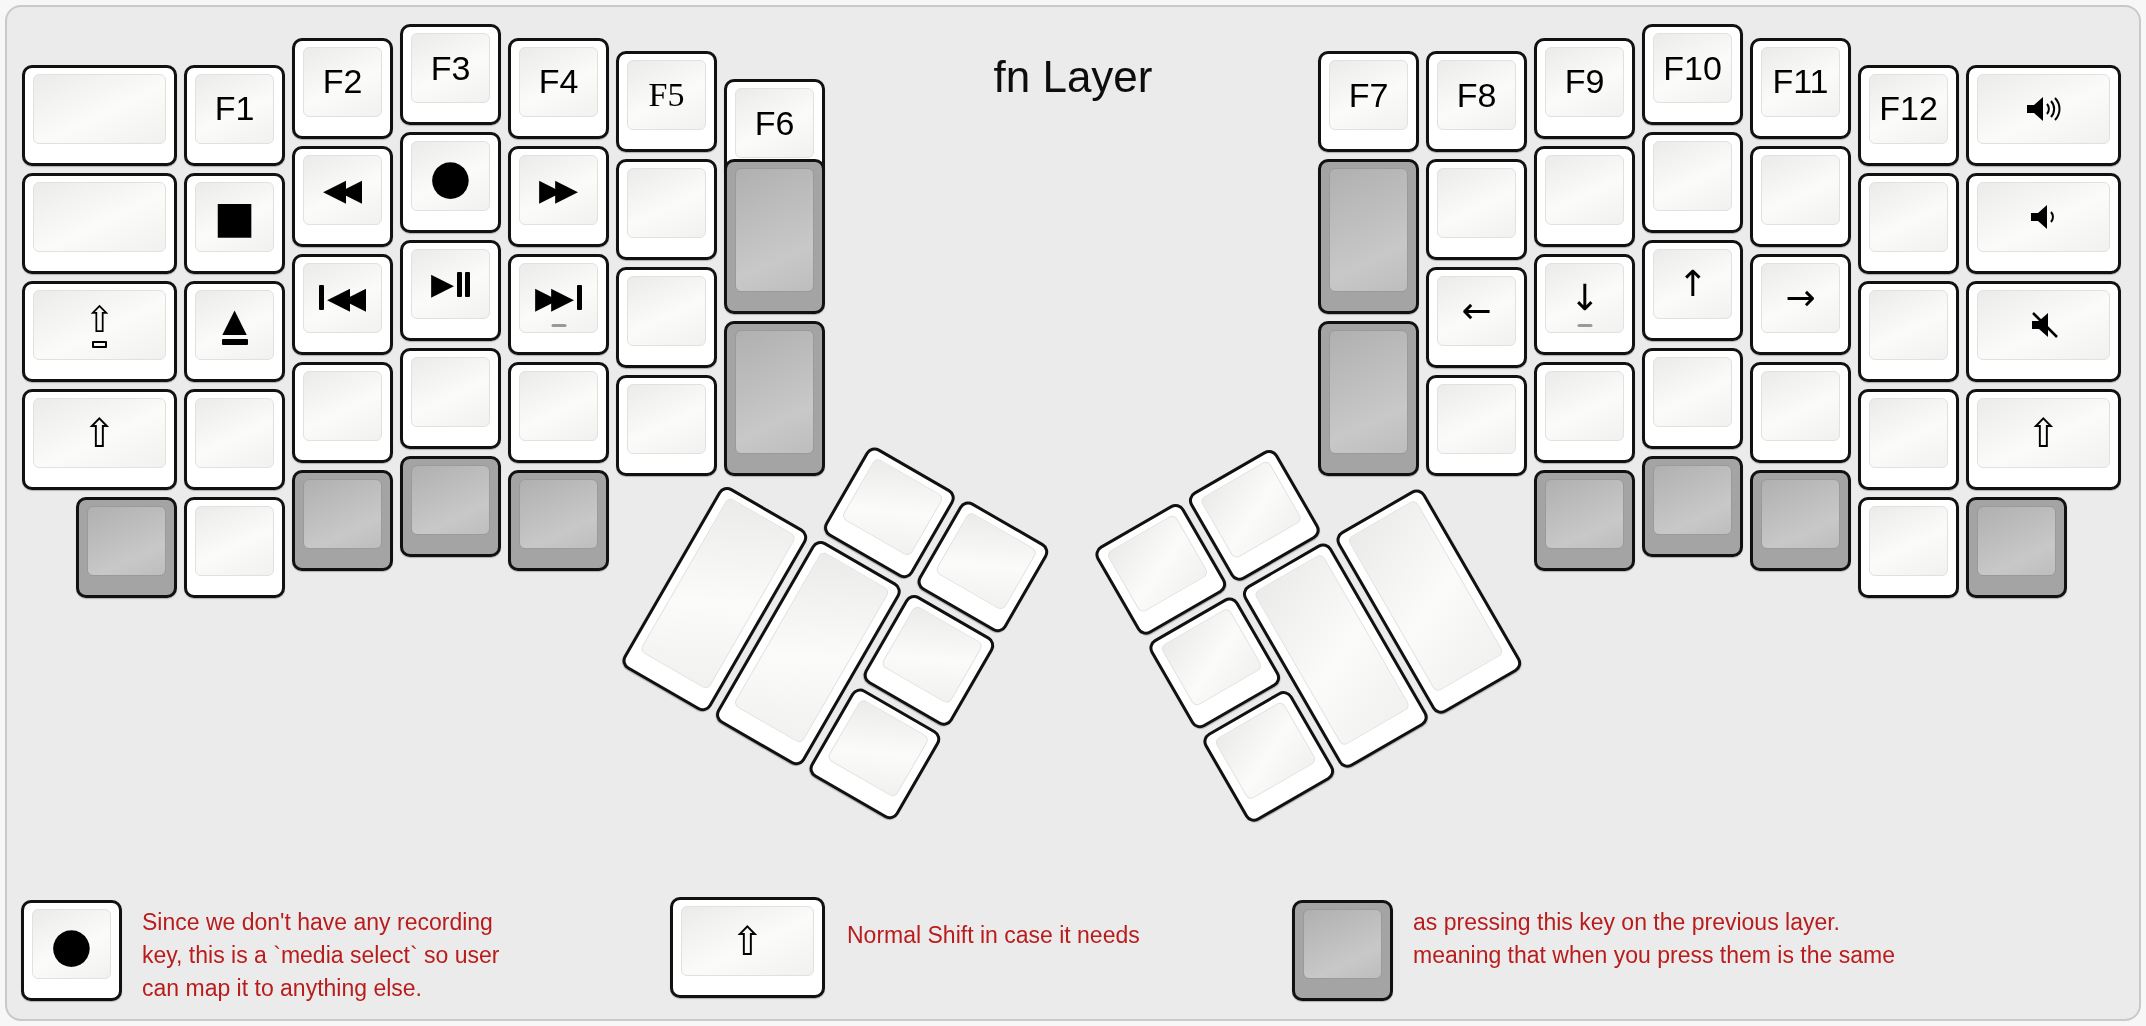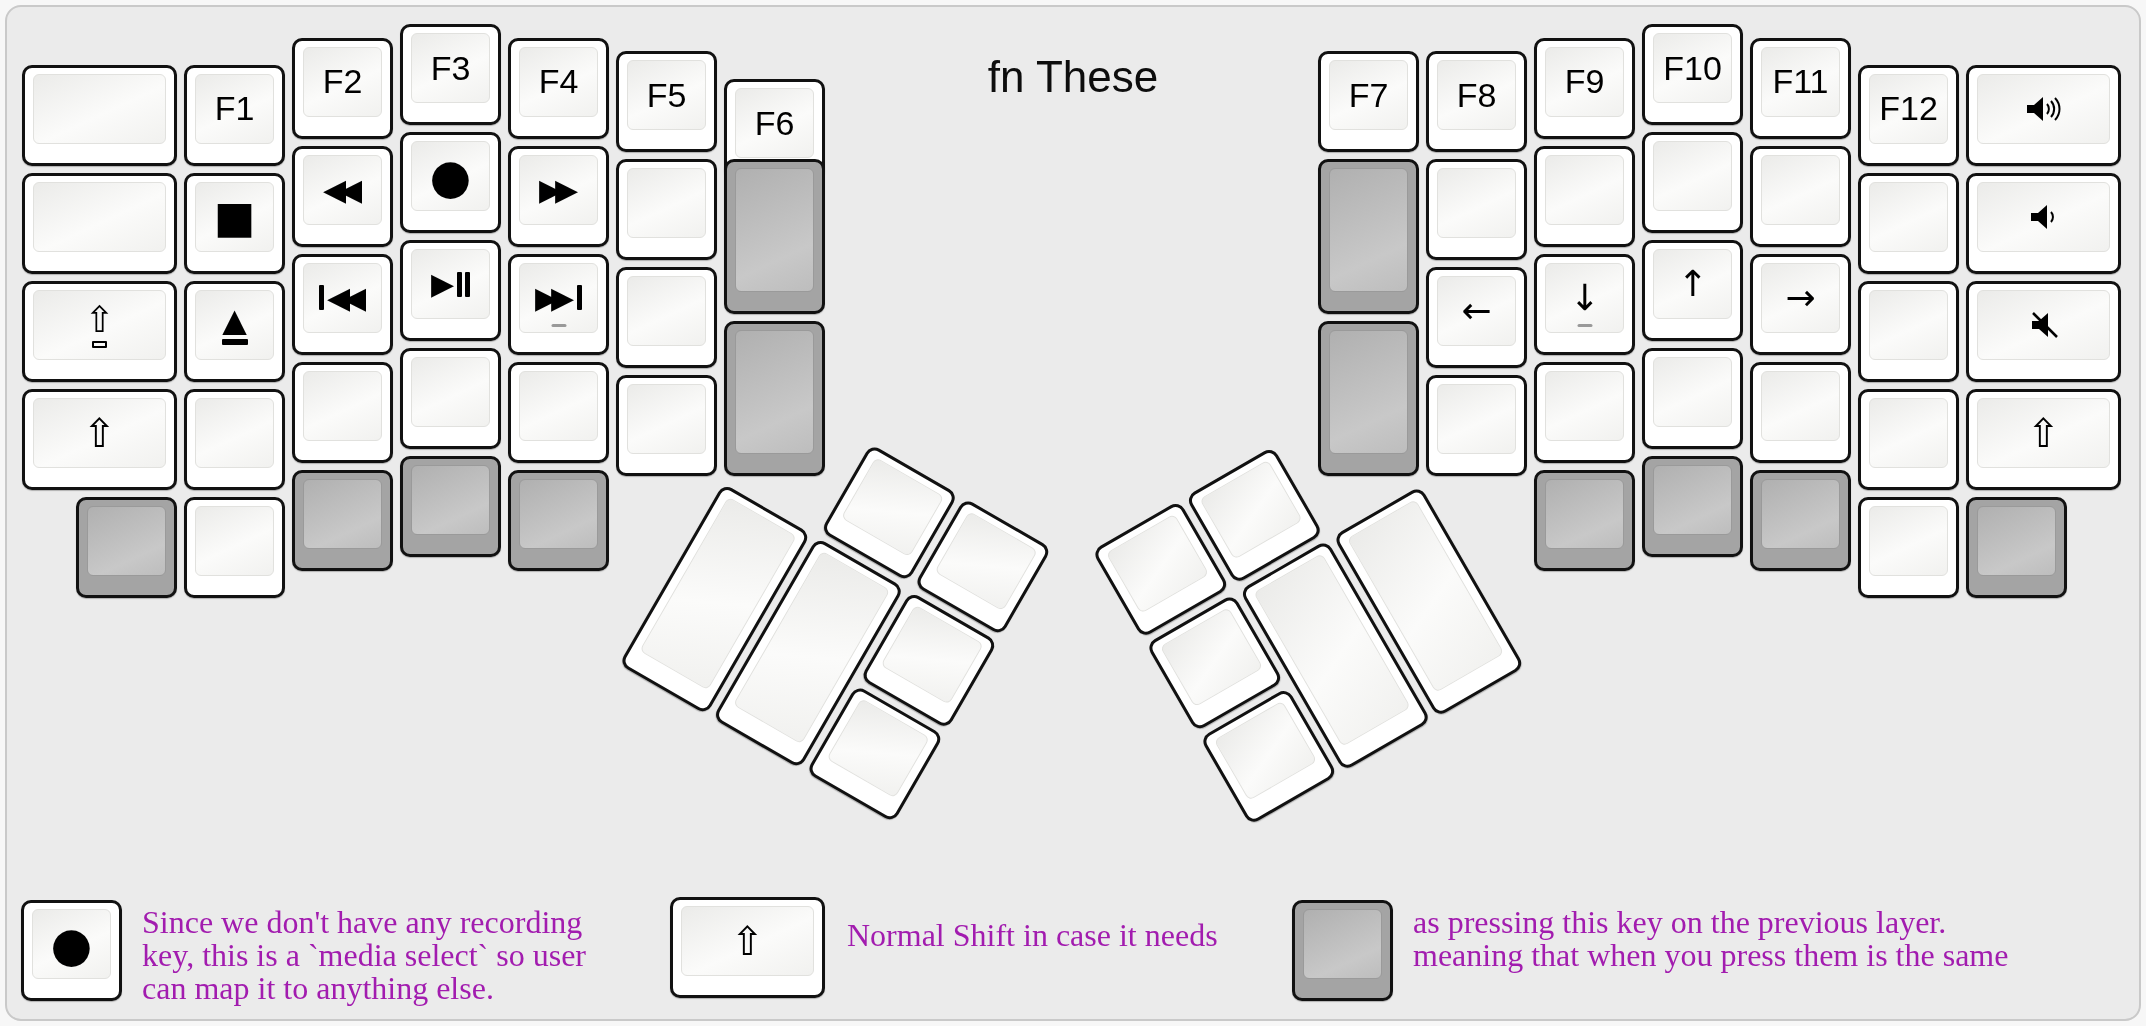--- a/index.html
+++ b/index.html
@@ -25,28 +25,28 @@
   .tri{font-family:"DejaVu Sans",sans-serif;color:#000;font-size:30px;letter-spacing:-7px;
        margin-right:7px;line-height:1;}
   .tri.one{letter-spacing:0;margin-right:0;}
   .vbar{display:inline-block;width:5px;height:25px;background:#000;border-radius:1px;}
   .irow{display:flex;align-items:center;gap:3px;}
   .stack{display:flex;flex-direction:column;align-items:center;}
   .hbar{display:block;width:26px;height:6px;background:#000;margin-top:3px;border-radius:1px;}
   .obar{display:block;width:11px;height:3px;border:2.5px solid #000;margin-top:3px;border-radius:1px;}
   .homing{position:absolute;left:50%;bottom:5px;transform:translateX(-50%);
           width:15px;height:3px;background:#999;border-radius:1.5px;}
-  .legend-text{position:absolute;font-size:32px;line-height:33px;color:#a21caf;white-space:nowrap;font-family:Liberation Serif, serif;}
+  .legend-text{position:absolute;font-size:23px;line-height:33px;color:#b91c1c;white-space:nowrap;}
 </style>
 </head>
 <body>
 
 <div class="screen">
   <div class="panel"></div>
-  <div class="title">fn These</div>
+  <div class="title">fn Layer</div>
   <div class="board" id="board">
       <div class="key white" style="left: 22px; top: 64.5px; width: 155px; height: 101px;">
         <div class="cap"></div>
       </div>
       <div class="key white" style="left: 184px; top: 64.5px; width: 101px; height: 101px;">
         <div class="cap">
           <span class="flabel">F1</span>
         </div>
       </div>
       <div class="key white" style="left: 292px; top: 37.5px; width: 101px; height: 101px; padding-left: 12px;">
@@ -57,21 +57,21 @@
       <div class="key white" style="left: 400px; top: 24px; width: 101px; height: 101px;">
         <div class="cap">
           <span class="flabel">F3</span>
         </div>
       </div>
       <div class="key white" style="left: 508px; top: 37.5px; width: 101px; height: 101px;">
         <div class="cap">
           <span class="flabel">F4</span>
         </div>
       </div>
-      <div class="key white" style="left: 616px; top: 51px; width: 101px; height: 101px;">
+      <div class="key white" style="left: 616px; top: 51px; width: 101px; height: 101px; font-family: Liberation Serif, serif;">
         <div class="cap">
           <span class="flabel">F5</span>
         </div>
       </div>
       <div class="key white" style="left: 724px; top: 51px; width: 101px; height: 101px; margin-top: 28px;">
         <div class="cap">
           <span class="flabel">F6</span>
         </div>
       </div>
       <div class="key white" style="left: 22px; top: 172.5px; width: 155px; height: 101px;">

